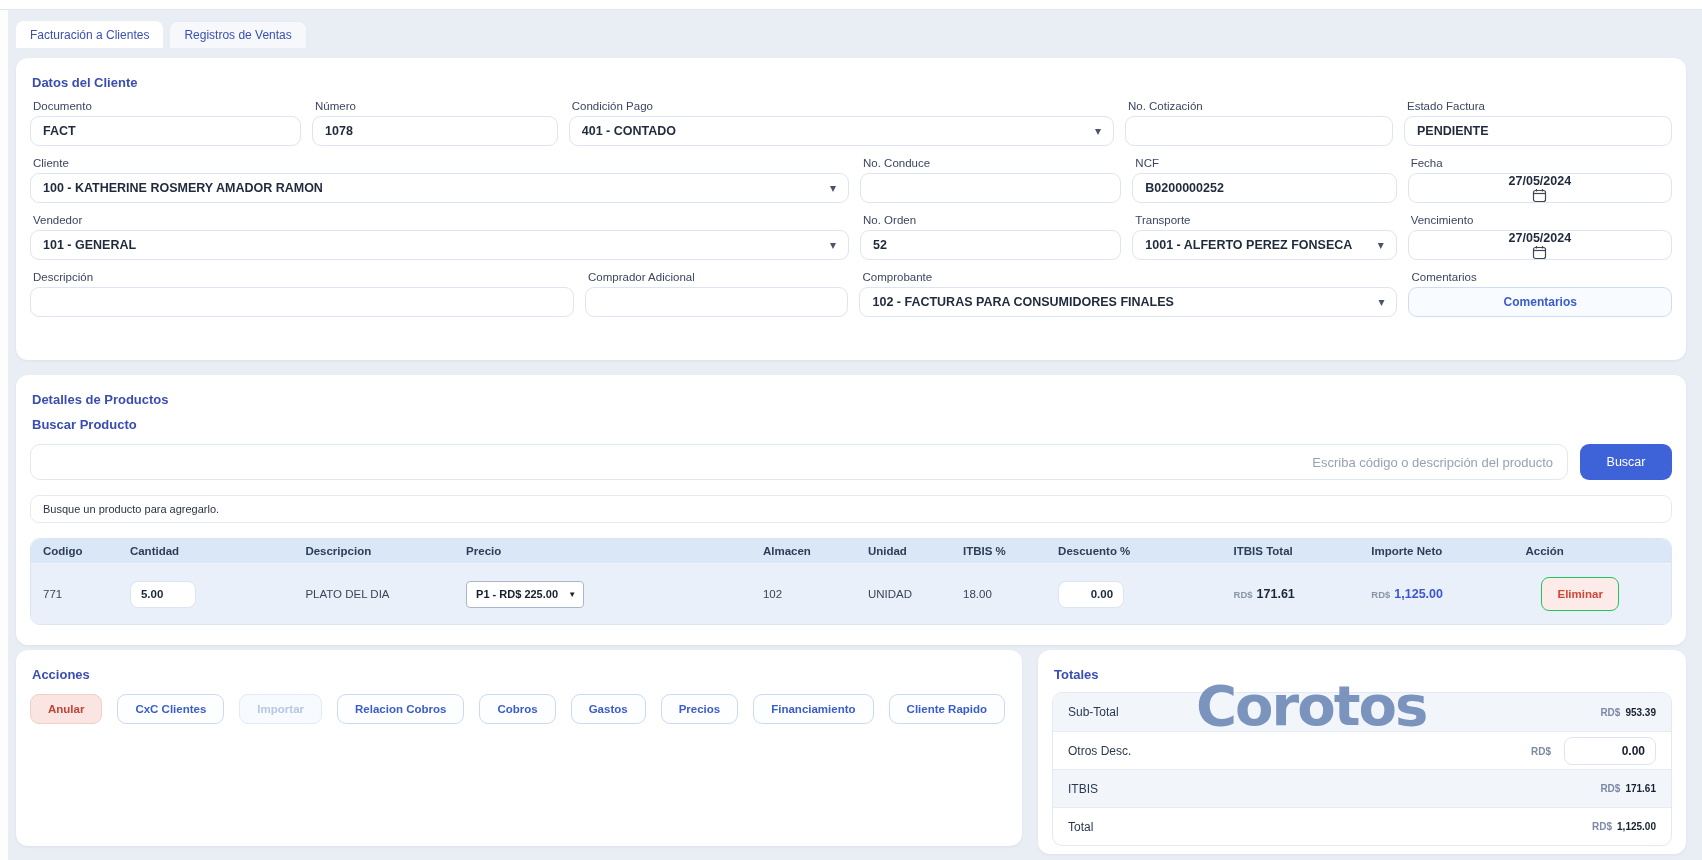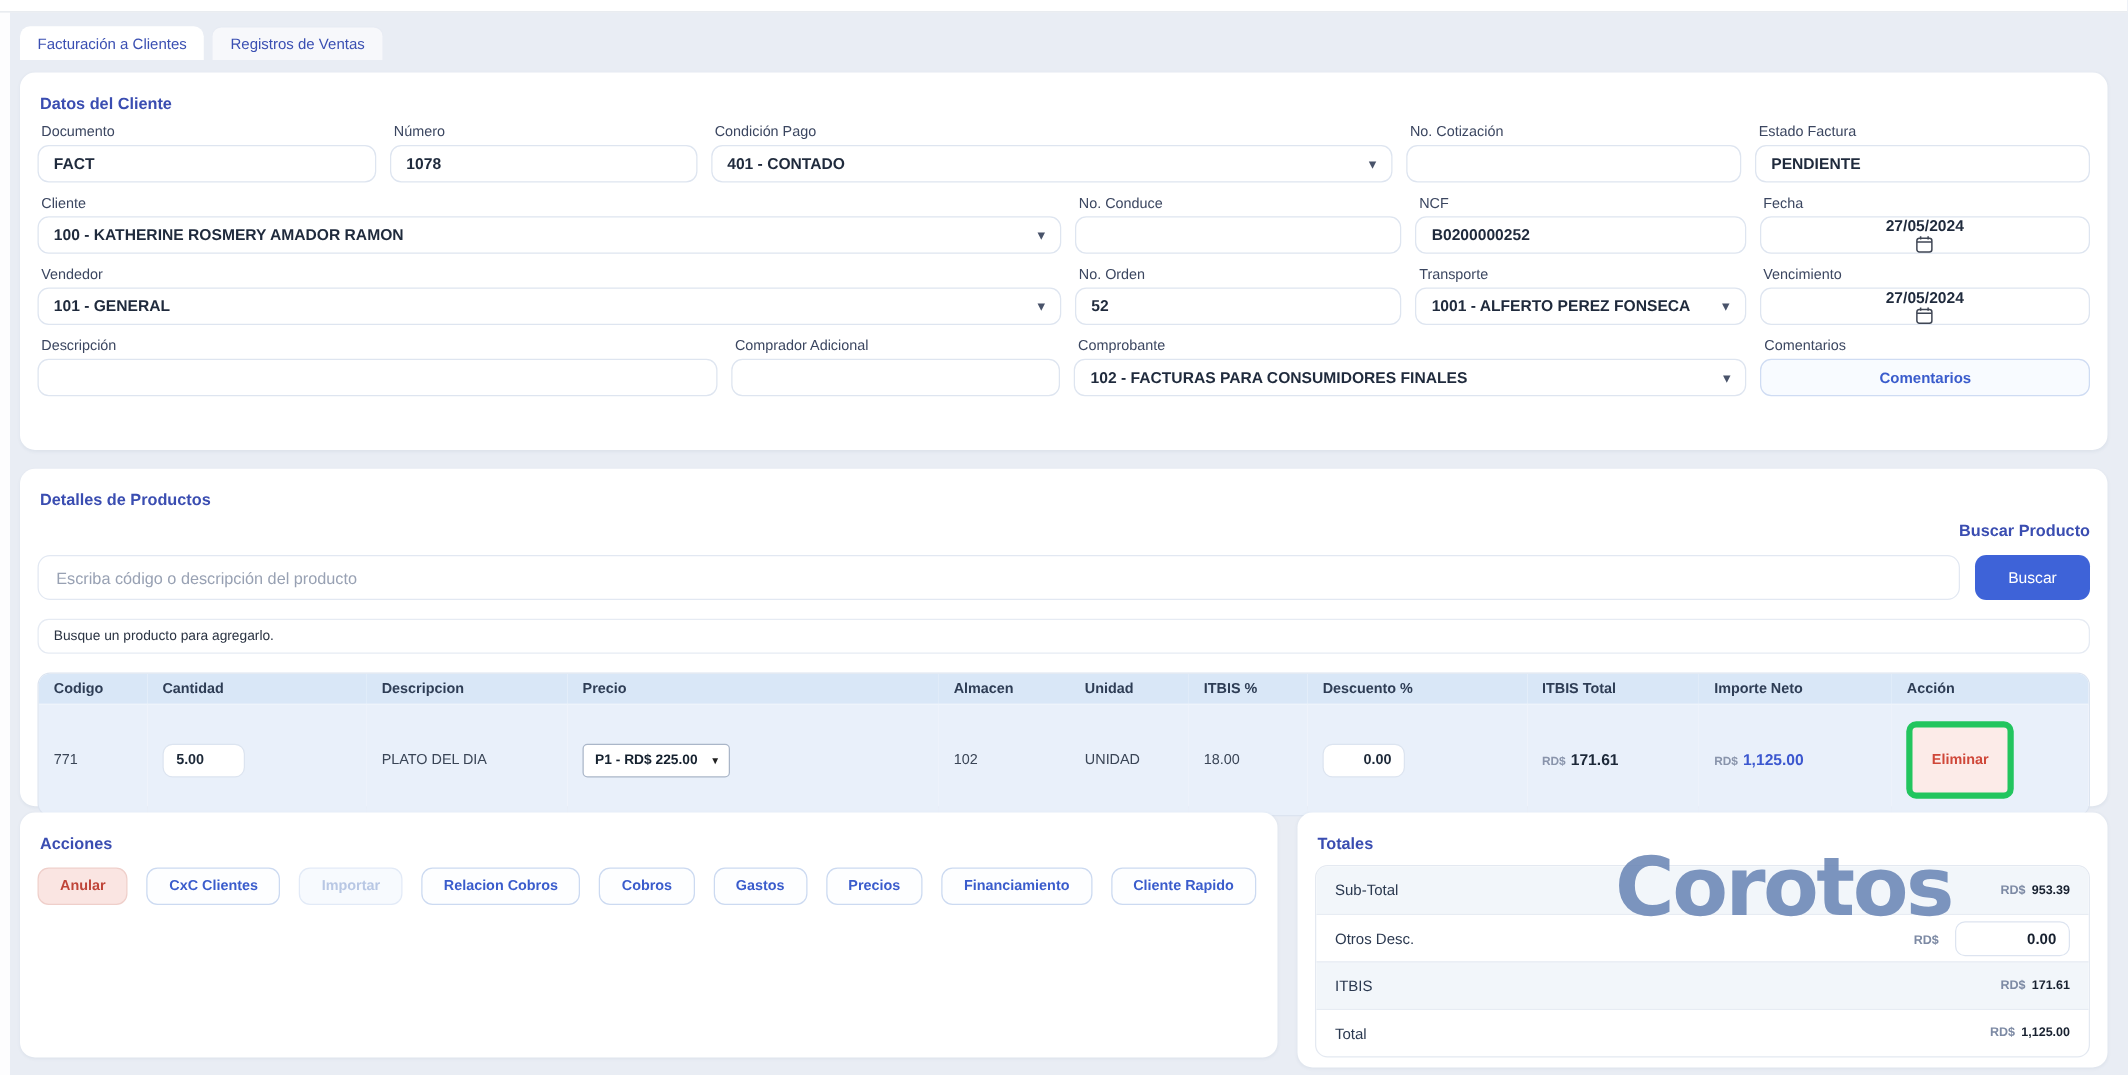--- a/index.html
+++ b/index.html
@@ -55,21 +55,21 @@
   .f-date svg { flex:0 0 auto; }
   .btn-comments {
     width:100%; height:30px; border:1px solid #cfdcf3; border-radius:9px;
     background:#f8fbff; color:#3a5ccc; font-size:12px; font-weight:bold; cursor:pointer;
     font-family:"Liberation Sans", sans-serif;
   }
   
   .search-row { display:flex; gap:12px; margin-top:12px; }
   .search-input {
     flex:1; height:36px; border:1px solid #e2e8f2; border-radius:10px;
-    padding:0 14px; font-size:13px; color:#1f2a3c; font-family:"Liberation Sans", sans-serif;
+    padding:0 14px; font-size:13px; color:#1f2a3c; font-family:"Liberation Sans", sans-serif;text-align:right;
   }
   .search-input::placeholder { color:#98a1b3; font-weight:400; }
   .btn-buscar {
     width:92px; height:36px; border:none; border-radius:9px; background:#3e63d8;
     color:#ffffff; font-size:12.5px; font-weight:normal; cursor:pointer;
     font-family:"Liberation Sans", sans-serif;
   }
   .empty-msg {
     margin-top:15px; height:28px; border:1px solid #e6ebf3; border-radius:9px;
     display:flex; align-items:center; padding:0 12px; font-size:11px; color:#2a3342;
@@ -95,23 +95,24 @@
   .price-select {
     width:118px; height:27px; border:1px solid #aab6c8; border-radius:4px; background:#fff;
     display:flex; align-items:center; justify-content:space-between;
     padding:0 7px 0 9px; font-size:11px; font-weight:bold; color:#14202e; cursor:pointer;
   }
   .price-select .sel-caret { font-size:8px; color:#222; }
   .cur { font-size:9.5px; font-weight:bold; color:#8994ab; margin-right:4px; }
   .amt { font-size:12.5px; font-weight:bold; color:#1c2838; }
   .amt.blue { color:#3b57cf; }
   .btn-eliminar {
-    background:#fcebe8; border:5px solid #22c55e; border-radius:8px; color:#cf4739;
-    font-size:11.5px; font-weight:bold; padding:20px 15px; cursor:pointer;
+    background:#fcebe8; border:1px solid #22c55e; border-radius:8px; color:#cf4739;
+    font-size:11.5px; font-weight:bold; padding:10px 15px; cursor:pointer;
     font-family:"Liberation Sans", sans-serif;
+    margin-left:16px;
   }
   
   .actions-row { display:flex; flex-wrap:wrap; gap:15px; margin-top:12px; }
   .abtn {
     height:30px; padding:0 17px; border-radius:9px; font-size:11.5px; font-weight:bold;
     cursor:pointer; font-family:"Liberation Sans", sans-serif;
     background:#fdfeff; border:1px solid #ccdaf1; color:#3a5ccc;
   }
   .abtn.danger { background:#fae5e2; border:1px solid #efcfca; color:#bf4438; }
   .abtn.disabled { background:#f7fafe; border:1px solid #e2eaf7; color:#b8c7e4; cursor:default; }
@@ -127,23 +128,23 @@
   .t-val { display:flex; align-items:baseline; gap:5px; }
   .t-cur { font-size:10px; font-weight:bold; color:#7d8aa4; }
   .t-amt { font-size:10px; font-weight:bold; color:#17202f; }
   .t-input {
     width:92px; height:28px; border:1px solid #dde4f0; border-radius:8px; background:#fff;
     text-align:right; font-size:12px; font-weight:bold; color:#17202f; padding:0 10px;
     margin-left:8px; font-family:"Liberation Sans", sans-serif;
   }
   
   .watermark {
-    position:absolute; left:1292px; top:678px; z-index:10;
+    position:absolute; left:1196px; top:678px; z-index:10;
     font-family:"DejaVu Sans", sans-serif; font-weight:bold;
-    font-size:65px; letter-spacing:-2px; color:rgba(102,131,179,0.85);
+    font-size:56px; letter-spacing:-2px; color:rgba(102,131,179,0.85);
     pointer-events:none; line-height:1;
   }
 </style>
 </head>
 <body>
 
 <div class="top-bar"></div>
 <div class="left-edge"></div>
 
 <div class="tabs">
@@ -261,21 +262,21 @@
     </div>
     <div class="field">
       <div class="f-label">Comentarios</div>
       <button class="btn-comments">Comentarios</button>
     </div>
   </div>
 </div>
 
 <div class="card" id="card-products">
   <div class="sec-title">Detalles de Productos</div>
-  <div class="sec-title" style="margin-top:2px;text-align:right;">Buscar Producto</div>
+  <div class="sec-title" style="margin-top:2px;">Buscar Producto</div>
 
   <div class="search-row">
     <input class="search-input" placeholder="Escriba código o descripción del producto" style="">
     <button class="btn-buscar">Buscar</button>
   </div>
 
   <div class="empty-msg">Busque un producto para agregarlo.</div>
 
   <div class="ptable-wrap">
     <table class="ptable">

